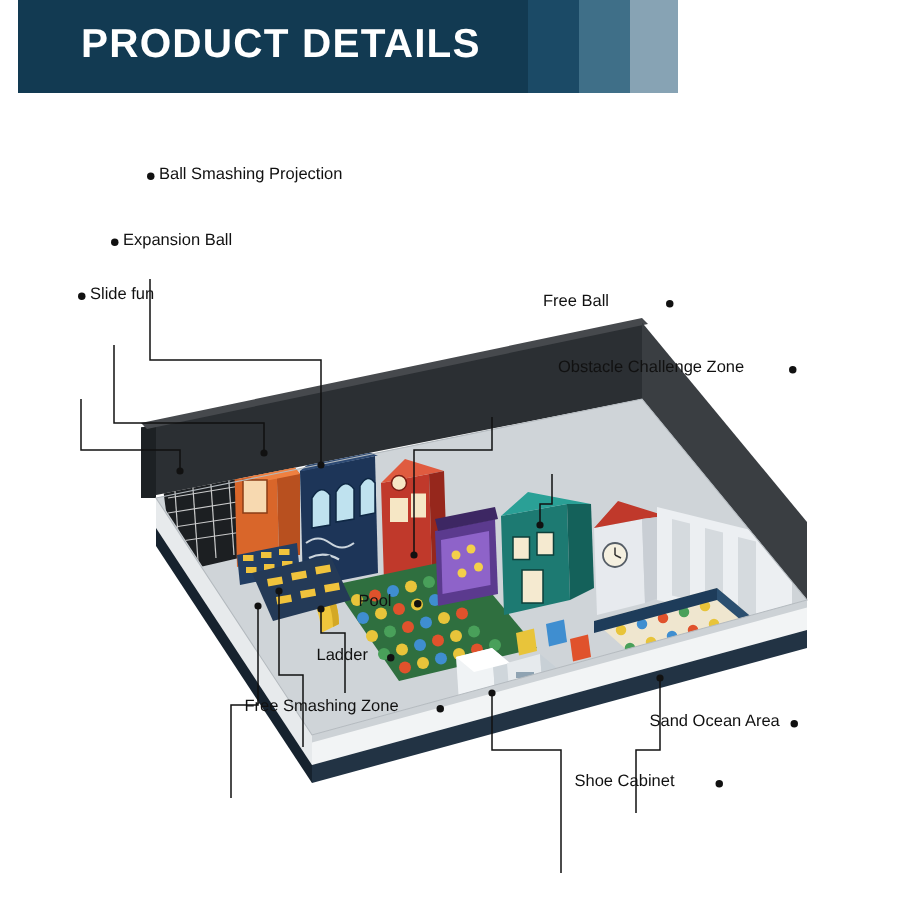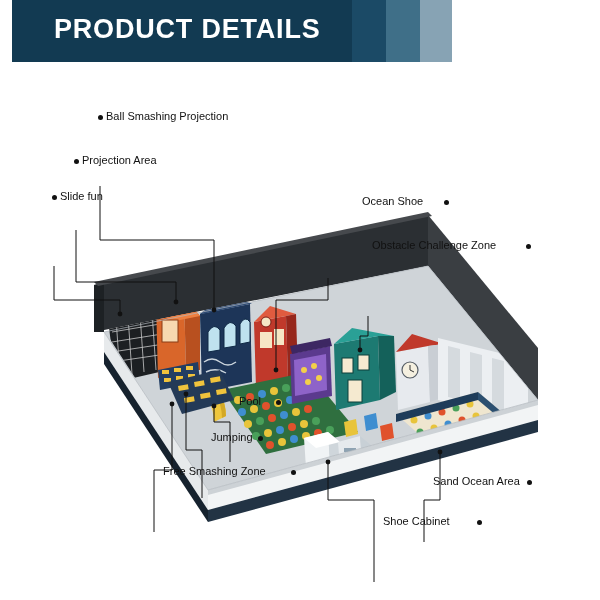--- a/index.html
+++ b/index.html
@@ -354,35 +354,35 @@
         <circle cx="164" cy="334" r="2.4"></circle>
         <circle cx="432" cy="382" r="2.4"></circle>
         <circle cx="320" cy="392" r="2.4"></circle>
       </g>
     </svg>
 
     <div class="dot" style="left:44px; top:125px;"></div>
     <div class="label" style="left:52px; top:119px;">Slide fun</div>
 
     <div class="dot" style="left:66px; top:89px;"></div>
-    <div class="label" style="left:74px; top:83px;">Projection Area</div>
+    <div class="label" style="left:74px; top:83px;">Expansion Ball</div>
 
     <div class="dot" style="left:90px; top:45px;"></div>
     <div class="label" style="left:98px; top:39px;">Ball Smashing Projection</div>
 
-    <div class="label" style="left:354px; top:124px;">Ocean Shoe</div>
+    <div class="label" style="left:354px; top:124px;">Free Ball</div>
     <div class="dot" style="left:436px; top:130px;"></div>
 
     <div class="label" style="left:364px; top:168px;">Obstacle Challenge Zone</div>
     <div class="dot" style="left:518px; top:174px;"></div>
 
     <div class="label" style="left:231px; top:324px;">Pool</div>
     <div class="dot" style="left:268px; top:330px;"></div>
 
-    <div class="label" style="left:203px; top:360px;">Jumping</div>
+    <div class="label" style="left:203px; top:360px;">Ladder</div>
     <div class="dot" style="left:250px; top:366px;"></div>
 
     <div class="label" style="left:155px; top:394px;">Free Smashing Zone</div>
     <div class="dot" style="left:283px; top:400px;"></div>
 
     <div class="label" style="left:425px; top:404px;">Sand Ocean Area</div>
     <div class="dot" style="left:519px; top:410px;"></div>
 
     <div class="label" style="left:375px; top:444px;">Shoe Cabinet</div>
     <div class="dot" style="left:469px; top:450px;"></div>

